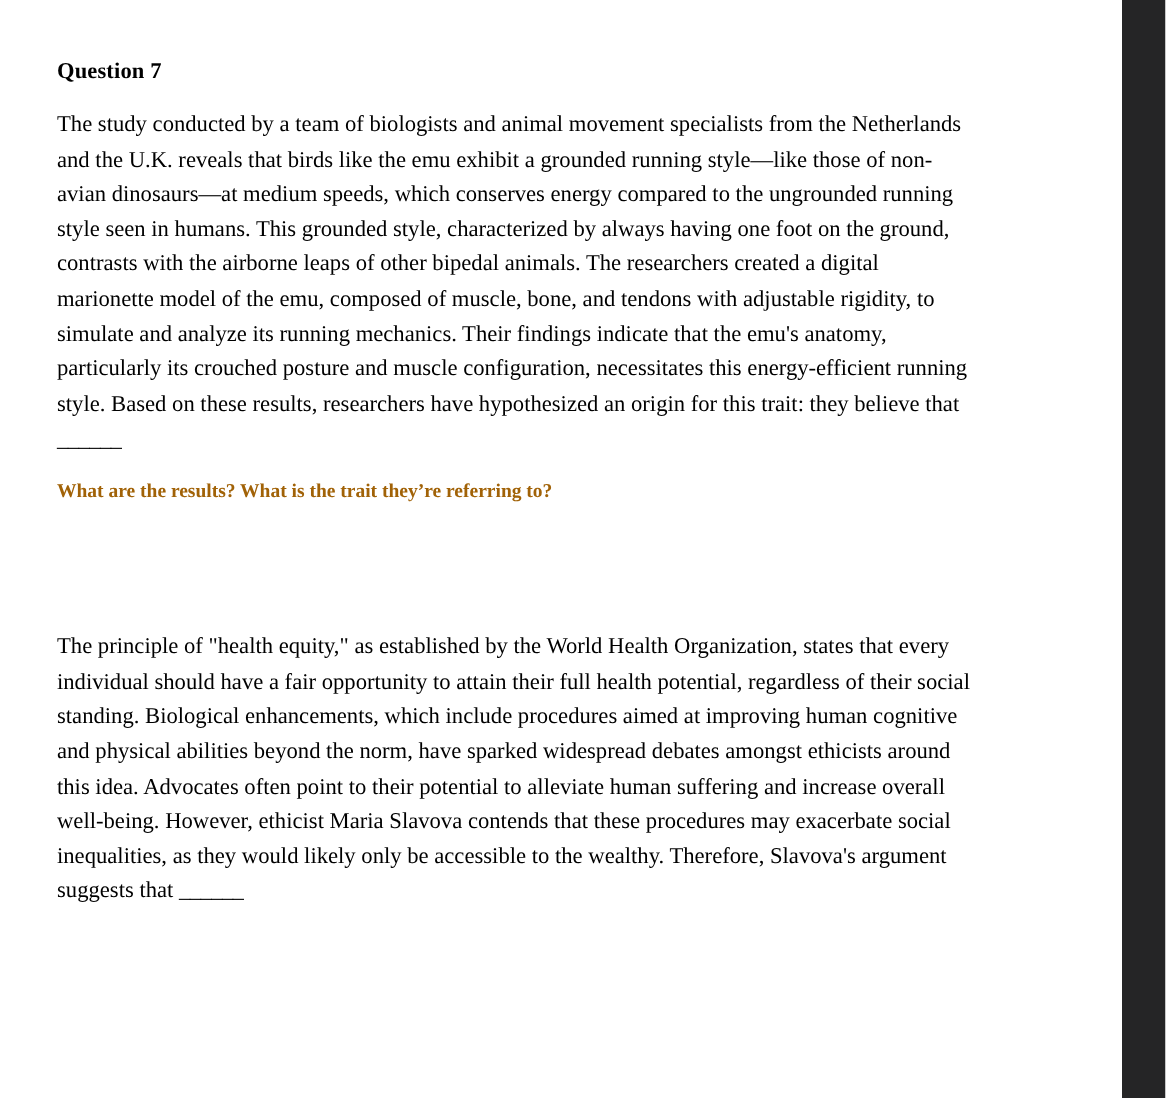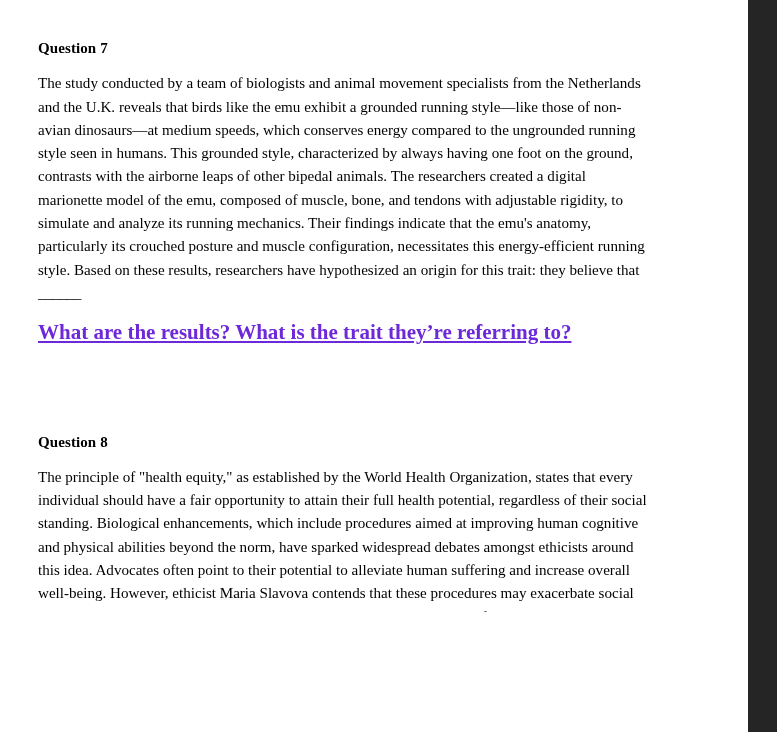--- a/index.html
+++ b/index.html
@@ -64,26 +64,25 @@
     margin: 0 0 13px 0;
     text-align: left;
     max-width: 615px;
   }
 
   .blank {
     letter-spacing: -0.4px;
   }
 
   .q-prompt {
-    font-size: 21px;
+    font-size: 13px;
     font-weight: bold;
-    color: #6d28d9;
+    color: #a16207;
     line-height: 1.4;
     margin: 0;
-    text-decoration: underline;
   }
 
   
   #block-gap {
     height: 84px;
   }
 </style>
 </head>
 <body style="background: rgb(255, 255, 255);">
 
@@ -95,21 +94,20 @@
       <h2 class="q-heading">Question 7</h2>
 
       <p class="q-body"><span>The study conducted by a team of biologists and animal movement specialists from the Netherlands and the U.K. reveals that birds like the emu exhibit a grounded running style—like those of non-avian dinosaurs—at medium speeds, which conserves energy compared to the ungrounded running style seen in humans. This grounded style, characterized by always having one foot on the ground, contrasts with the airborne leaps of other bipedal animals. The researchers created a digital marionette model of the emu, composed of muscle, bone, and tendons with adjustable rigidity, to simulate and analyze its running mechanics. Their findings indicate that the emu's anatomy, particularly its crouched posture and muscle configuration, necessitates this energy-efficient running style. Based on these results, researchers have hypothesized an origin for this trait: they believe that </span><span class="blank">______</span></p>
 
       <p class="q-prompt">What are the results? What is the trait they’re referring to?</p>
     </section>
 
     <div id="block-gap"></div>
 
     <section class="question-block">
-      <h2 class="q-heading">Question 8</h2>
 
       <p class="q-body"><span>The principle of "health equity," as established by the World Health Organization, states that every individual should have a fair opportunity to attain their full health potential, regardless of their social standing. Biological enhancements, which include procedures aimed at improving human cognitive and physical abilities beyond the norm, have sparked widespread debates amongst ethicists around this idea. Advocates often point to their potential to alleviate human suffering and increase overall well-being. However, ethicist Maria Slavova contends that these procedures may exacerbate social inequalities, as they would likely only be accessible to the wealthy. Therefore, Slavova's argument suggests that </span><span class="blank">______</span></p>
 
       <p class="q-prompt">What is Slavova’s movement?</p>
     </section>
 
   </div>
 
   <div id="right-gutter" style="background: rgb(37, 37, 38);"></div>
 

